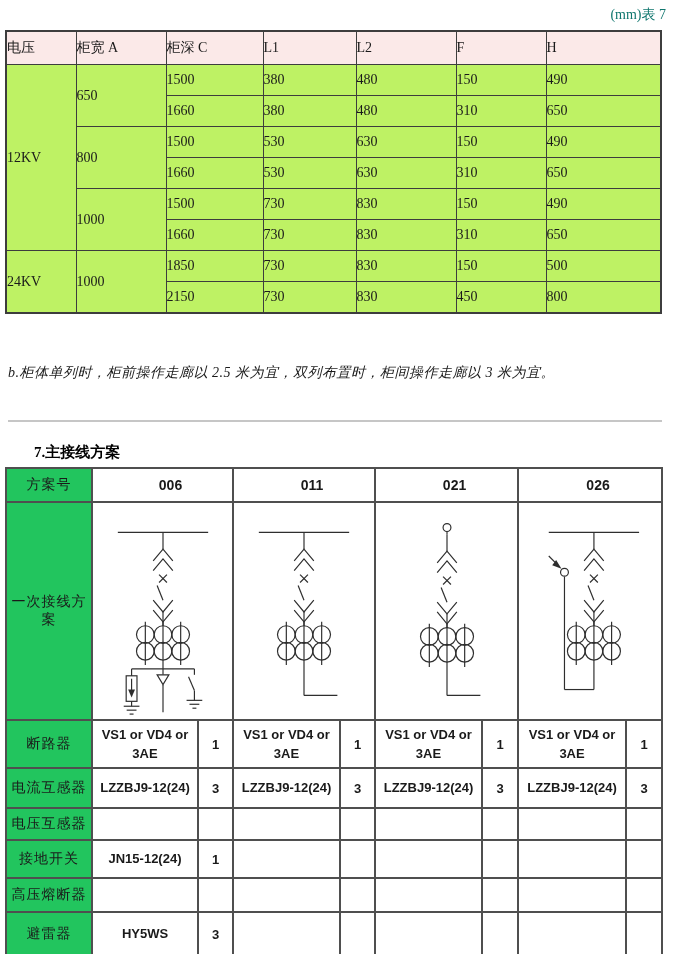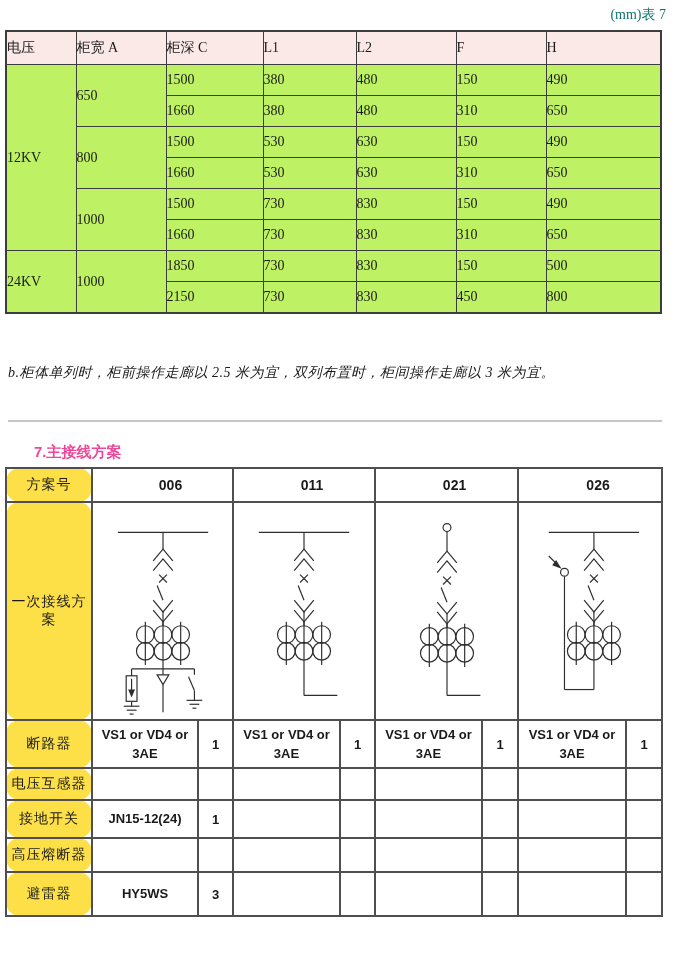--- a/index.html
+++ b/index.html
@@ -27,37 +27,37 @@
   .note {
     position:absolute; left:8px; top:350px; width:660px;
     font-size:14px; letter-spacing:0.5px;font-style:italic;
   }
   .divider {
     position:absolute; left:8px; top:420px; width:654px; height:0;
     border-top:2px solid #c6c6c6;
   }
   .section-title {
     position:absolute; left:34px; top:443px;
-    font-family:Liberation Sans, sans-serif;
-    font-size:15px; font-weight:bold; color:#ec4899;
+    font-family:Liberation Serif, serif;
+    font-size:15px; font-weight:bold; color:#000000;
   }
   
   #t2 {
     position:absolute; left:5px; top:467px;
     border-collapse:collapse; table-layout:fixed; width:656px;
     border:2px solid #4f4f4f;
     font-family:"Liberation Sans","DejaVu Sans",sans-serif;
   }
   #t2 th, #t2 td {
     border:2px solid #4f4f4f; text-align:center; vertical-align:middle; padding:0;
     background:#ffffff;
   }
   #t2 .lbl {
-    background:#fde047; font-family:"Liberation Serif","DejaVu Serif",serif;
-    font-size:14px; font-weight:normal; letter-spacing:1px; padding:0 4px;border-radius:14px;
+    background:#22c55e; font-family:"Liberation Serif","DejaVu Serif",serif;
+    font-size:14px; font-weight:normal; letter-spacing:1px; padding:0 4px;
   }
   #t2 th.scheme { font-size:14px; font-weight:600; height:32px;padding-left:16px; }
   #t2 .diag { height:216px; vertical-align:middle; }
   #t2 .diag svg { display:block; margin:0 auto; }
   #t2 .model { font-size:13px; font-weight:600; line-height:1.5; padding:0 6px; }
   #t2 .qty   { font-size:13px; font-weight:600; }
   tr.rh-breaker td { height:46px; }
   tr.rh-ct td      { height:38px; }
   tr.rh-vt td      { height:30px; }
   tr.rh-es td      { height:36px; }
@@ -289,20 +289,31 @@
     <td class="model">VS1 or VD4 or 3AE</td>
     <td class="qty">1</td>
     <td class="model">VS1 or VD4 or 3AE</td>
     <td class="qty">1</td>
     <td class="model">VS1 or VD4 or 3AE</td>
     <td class="qty">1</td>
     <td class="model">VS1 or VD4 or 3AE</td>
     <td class="qty">1</td>
   </tr>
 
+  <tr class="rh-ct">
+    <td class="lbl">电流互感器</td>
+    <td class="model">LZZBJ9-12(24)</td>
+    <td class="qty">3</td>
+    <td class="model">LZZBJ9-12(24)</td>
+    <td class="qty">3</td>
+    <td class="model">LZZBJ9-12(24)</td>
+    <td class="qty">3</td>
+    <td class="model">LZZBJ9-12(24)</td>
+    <td class="qty">3</td>
+  </tr>
 
   <tr class="rh-vt">
     <td class="lbl">电压互感器</td>
     <td class="model"></td>
     <td class="qty"></td>
     <td class="model"></td>
     <td class="qty"></td>
     <td class="model"></td>
     <td class="qty"></td>
     <td class="model"></td>

